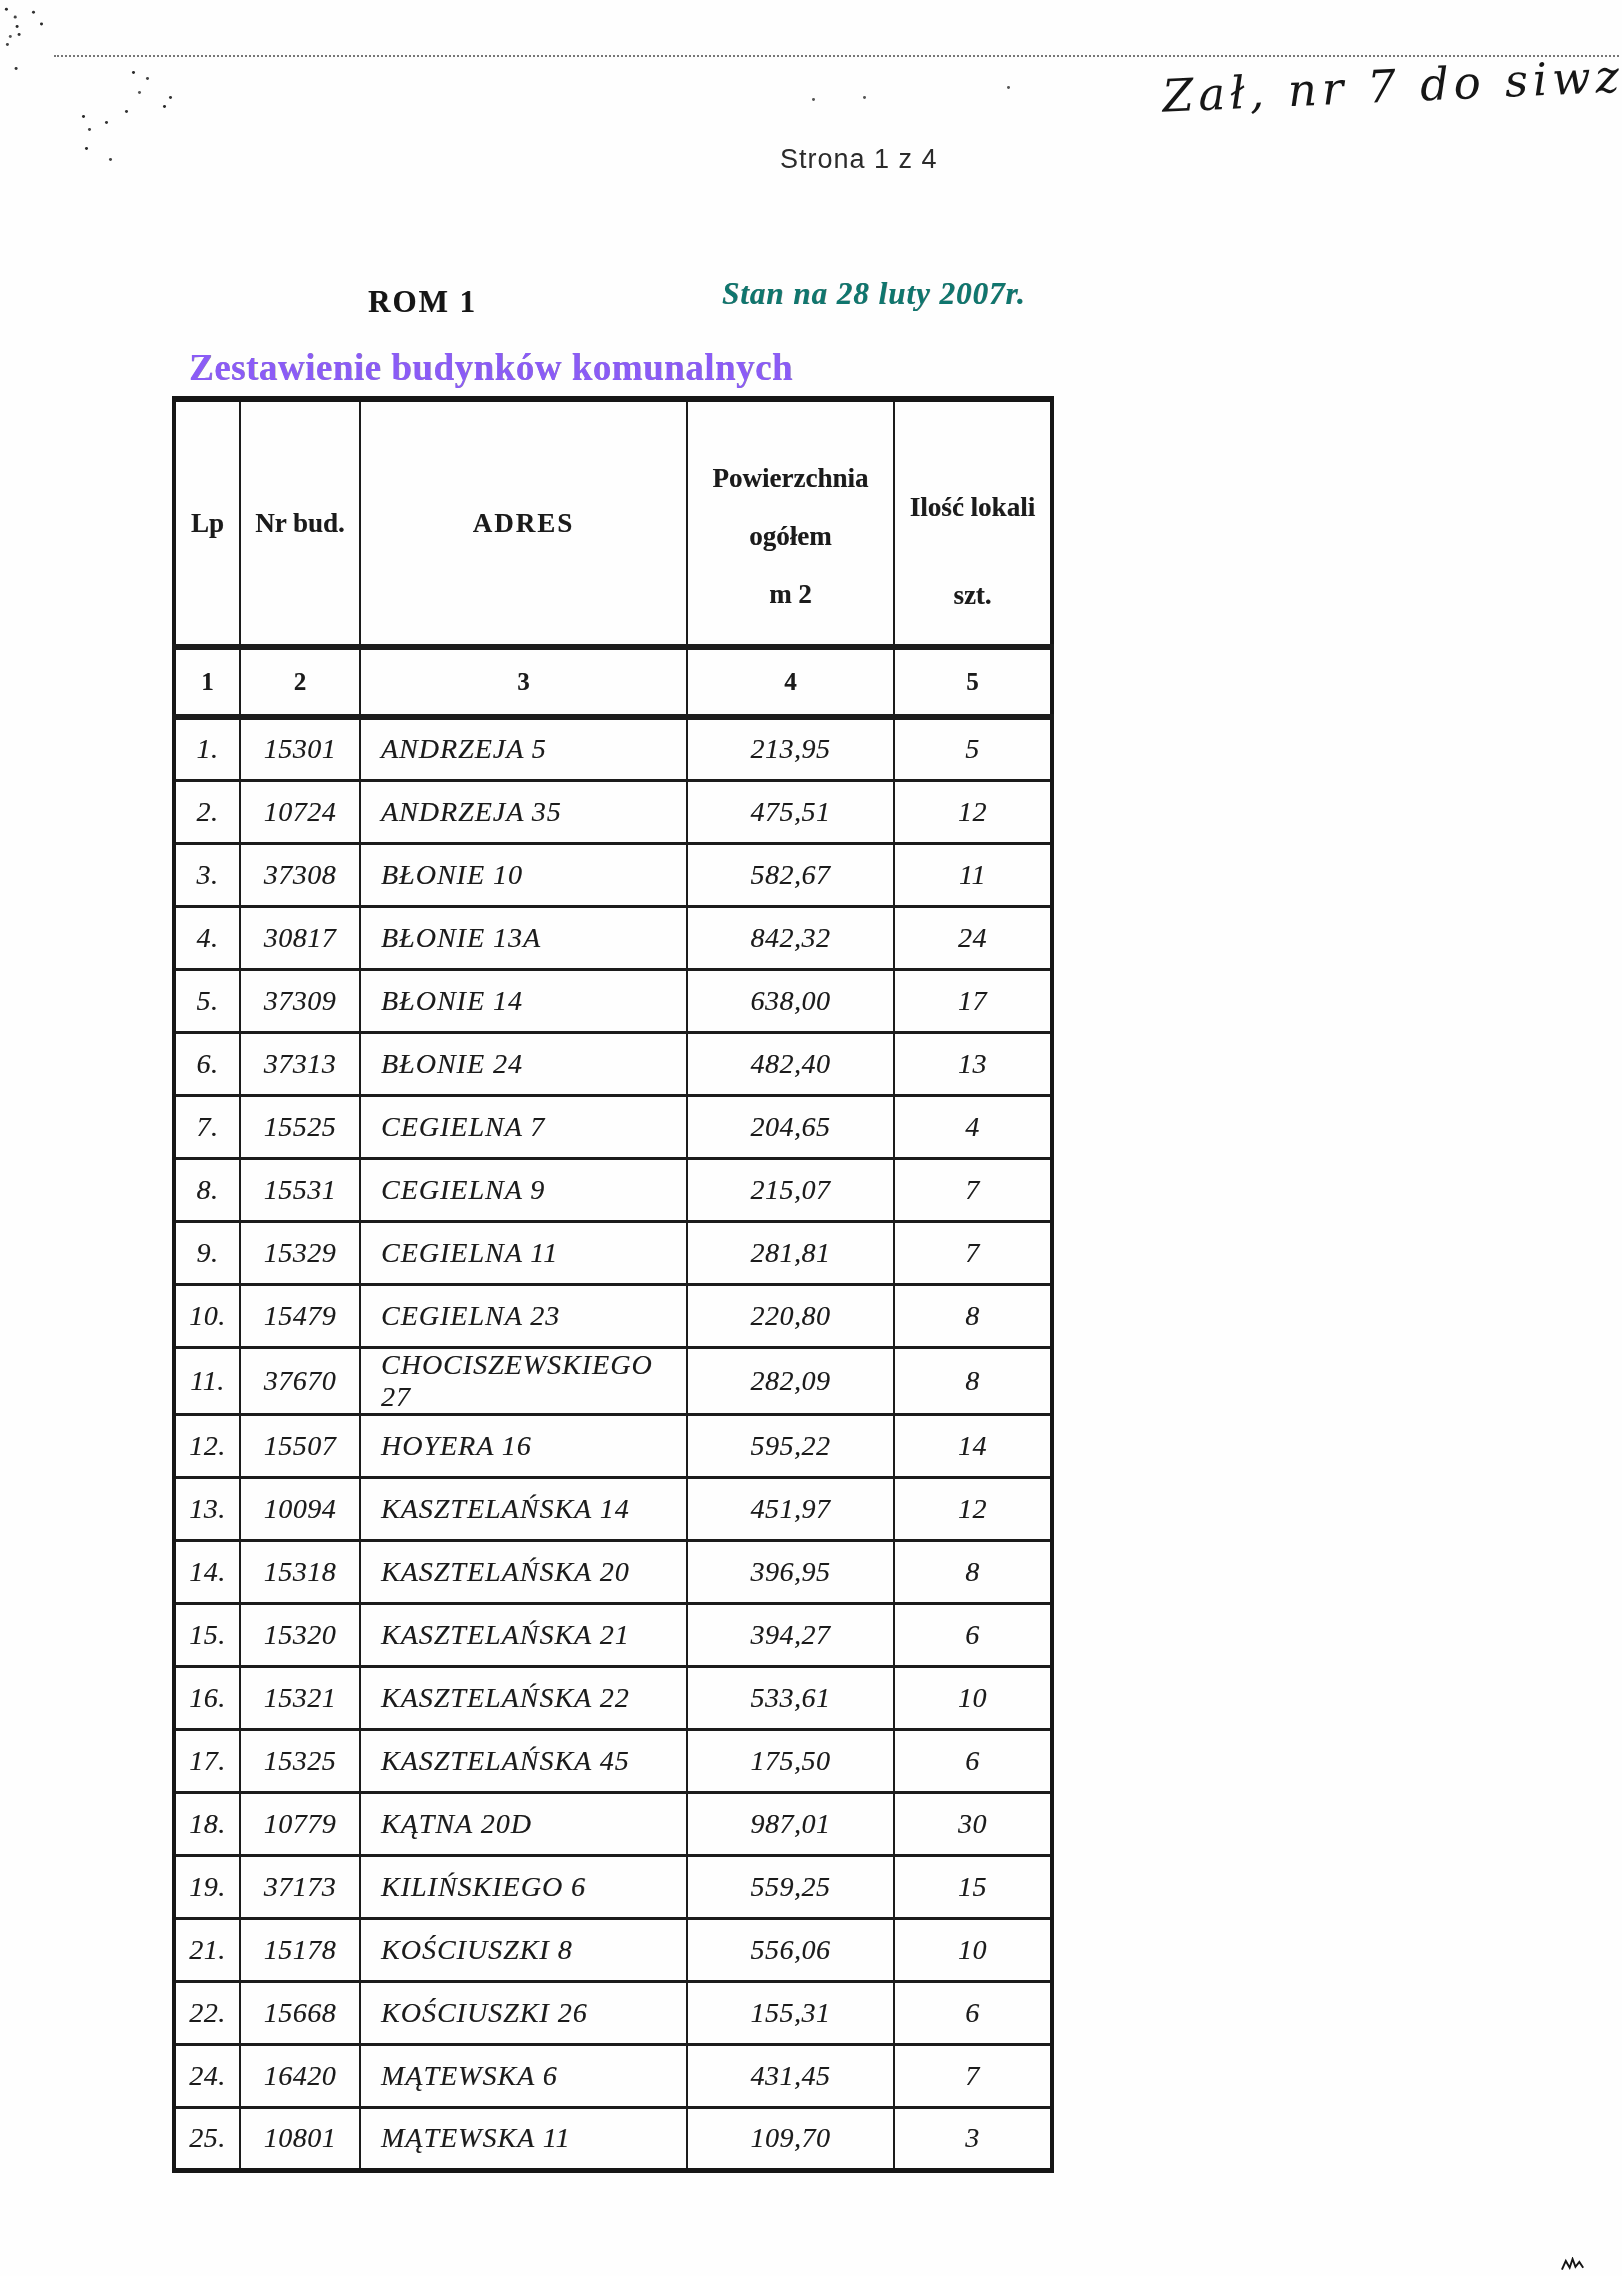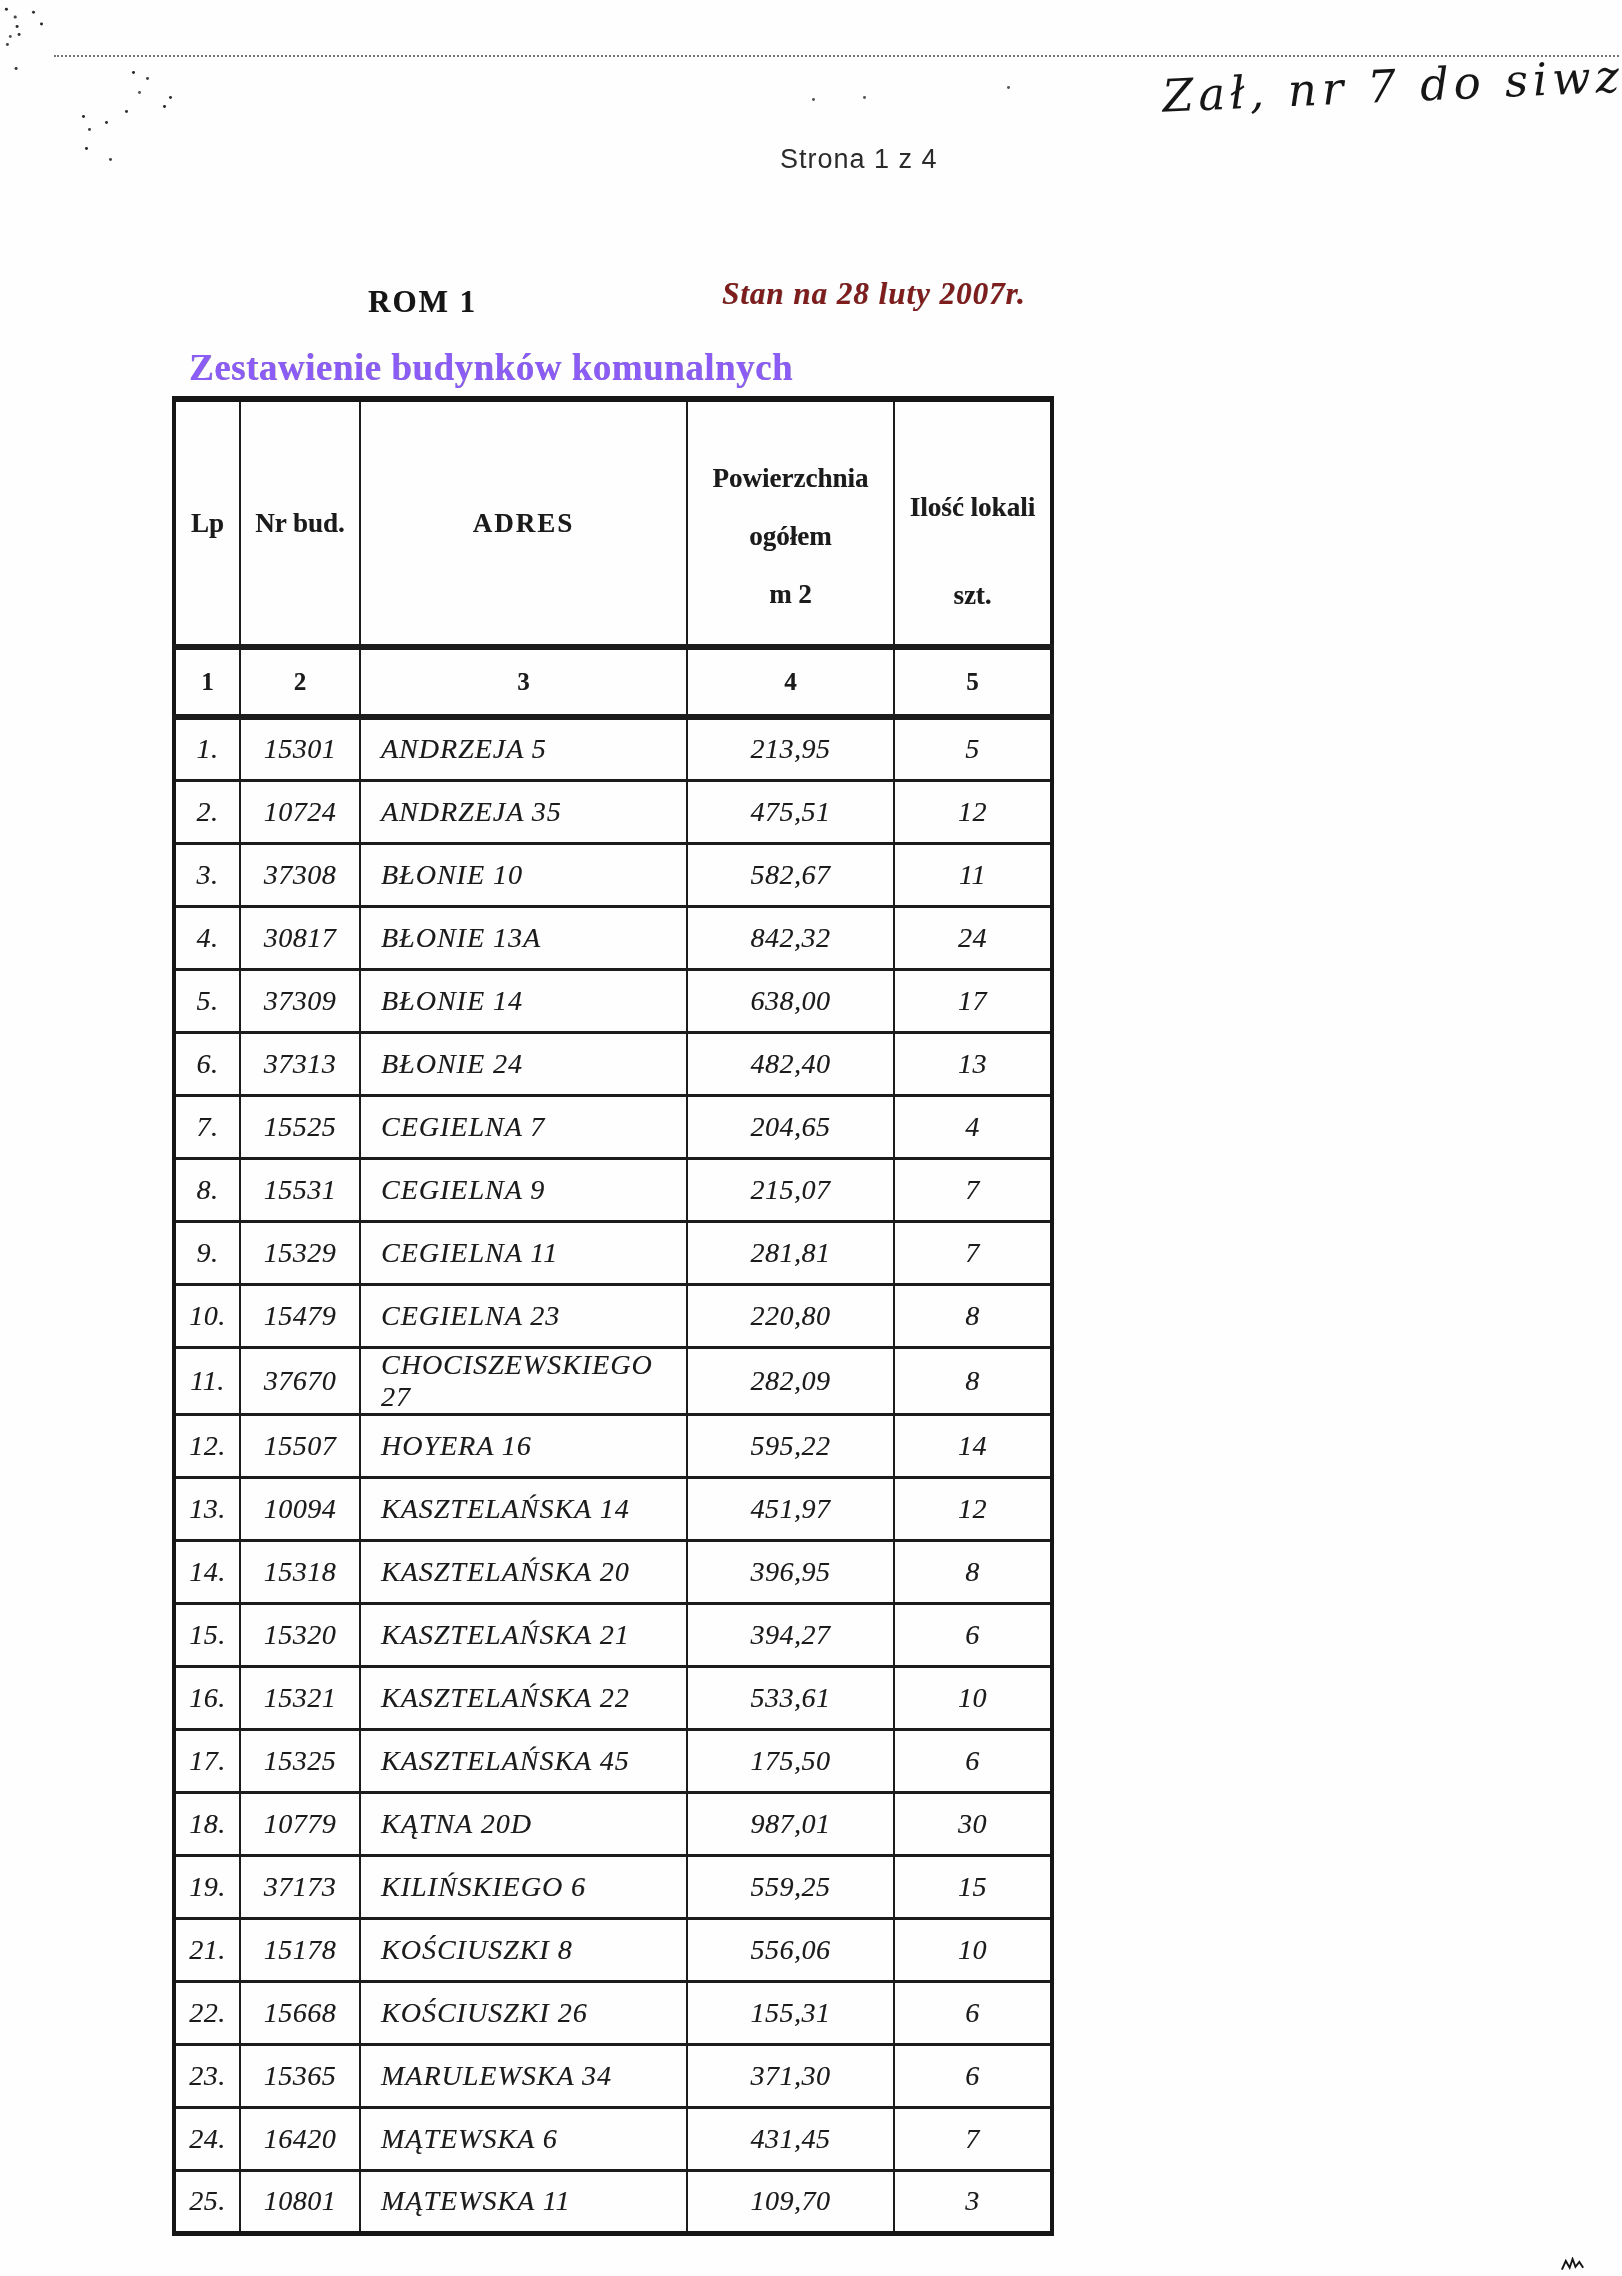--- a/index.html
+++ b/index.html
@@ -56,21 +56,21 @@
     color: #151515;
     text-shadow: 0.4px 0.4px 0 rgba(0,0,0,.45);
   }
 
   .date-status {
     position: absolute;
     left: 722px; top: 276px;
     font-size: 31px;
     font-weight: bold;
     font-style: italic;
-    color: #7f1d1d;
+    color: #0f766e;
     letter-spacing: 1px;
     text-shadow: 0.4px 0.4px 0 rgba(0,0,0,.45);
   }
 
   .table-title {
     position: absolute;
     left: 189px; top: 346px;
     font-size: 37px;
     font-weight: bold;
     color: #8b5cf6;
@@ -379,27 +379,20 @@
     </tr>
 
     <tr>
       <td class="cell-lp">22.</td>
       <td class="cell-nr">15668</td>
       <td class="cell-adres">KOŚCIUSZKI 26</td>
       <td class="cell-pow">155,31</td>
       <td class="cell-il">6</td>
     </tr>
 
-    <tr>
-      <td class="cell-lp">23.</td>
-      <td class="cell-nr">15365</td>
-      <td class="cell-adres">MARULEWSKA 34</td>
-      <td class="cell-pow">371,30</td>
-      <td class="cell-il">6</td>
-    </tr>
 
     <tr>
       <td class="cell-lp">24.</td>
       <td class="cell-nr">16420</td>
       <td class="cell-adres">MĄTEWSKA 6</td>
       <td class="cell-pow">431,45</td>
       <td class="cell-il">7</td>
     </tr>
 
     <tr>

